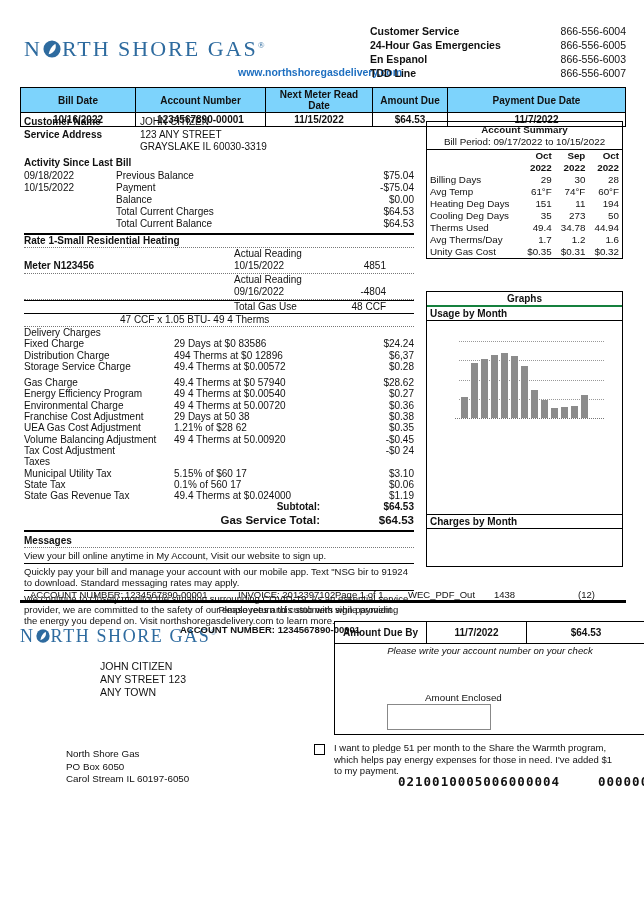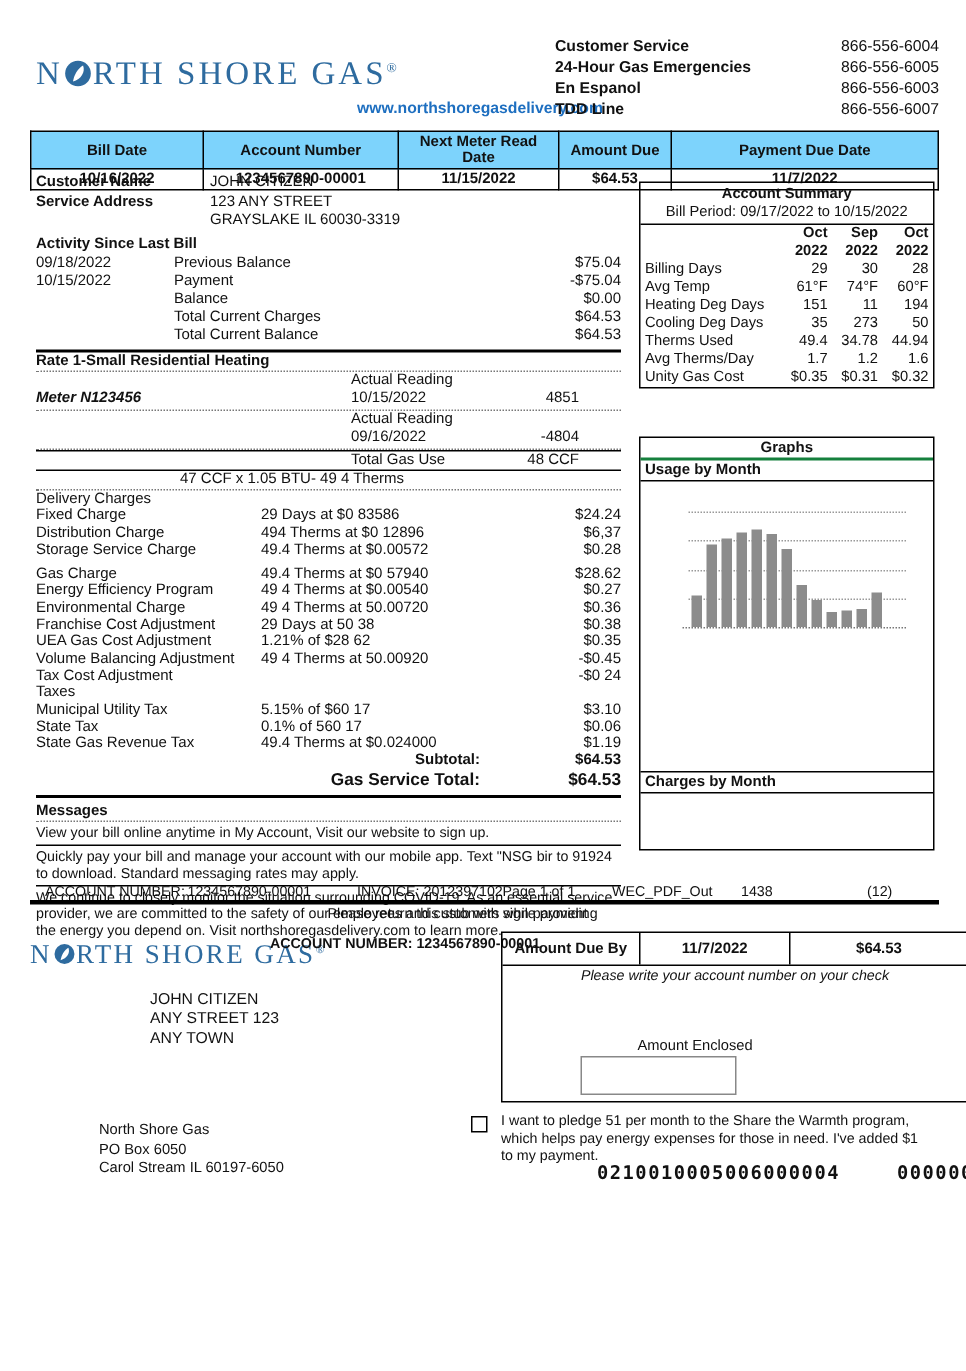--- a/index.html
+++ b/index.html
@@ -32,21 +32,21 @@
   .sec-title { font-weight:bold; line-height:14px; margin-top:2px; }
   .act-row { display:flex; line-height:12px; }
   .act-row .ad { width:92px; }
   .act-row .al { flex:1; }
   .act-row .aa { width:70px; text-align:right; }
   .thickline { border-top:2px solid #000; margin-top:3px; }
   .gs-head { font-weight:bold; font-size:10.5px; line-height:13px; }
   .gs-rate { font-weight:bold; line-height:12px; }
   .dotted { border-bottom:1px dotted #777; }
   .meter-row { display:flex; line-height:12.5px; align-items:flex-end; }
-  .meter-row .ml { width:210px; font-weight:bold;font-style:italic; }
+  .meter-row .ml { width:210px; font-weight:bold; }
   .meter-row .rl { flex:1; }
   .meter-row .rv { width:70px; text-align:right; padding-right:28px; }
   .solidline { border-top:1px solid #000; }
   .conv { line-height:12px; padding-left:96px; }
   .chg-row { display:flex; line-height:11.3px; }
   .chg-row .cl { width:150px; }
   .chg-row .cd { flex:1; }
   .chg-row .ca { width:60px; text-align:right; }
   .gap { height:5px; }
   .sub-row { display:flex; line-height:12px; font-weight:bold; }

